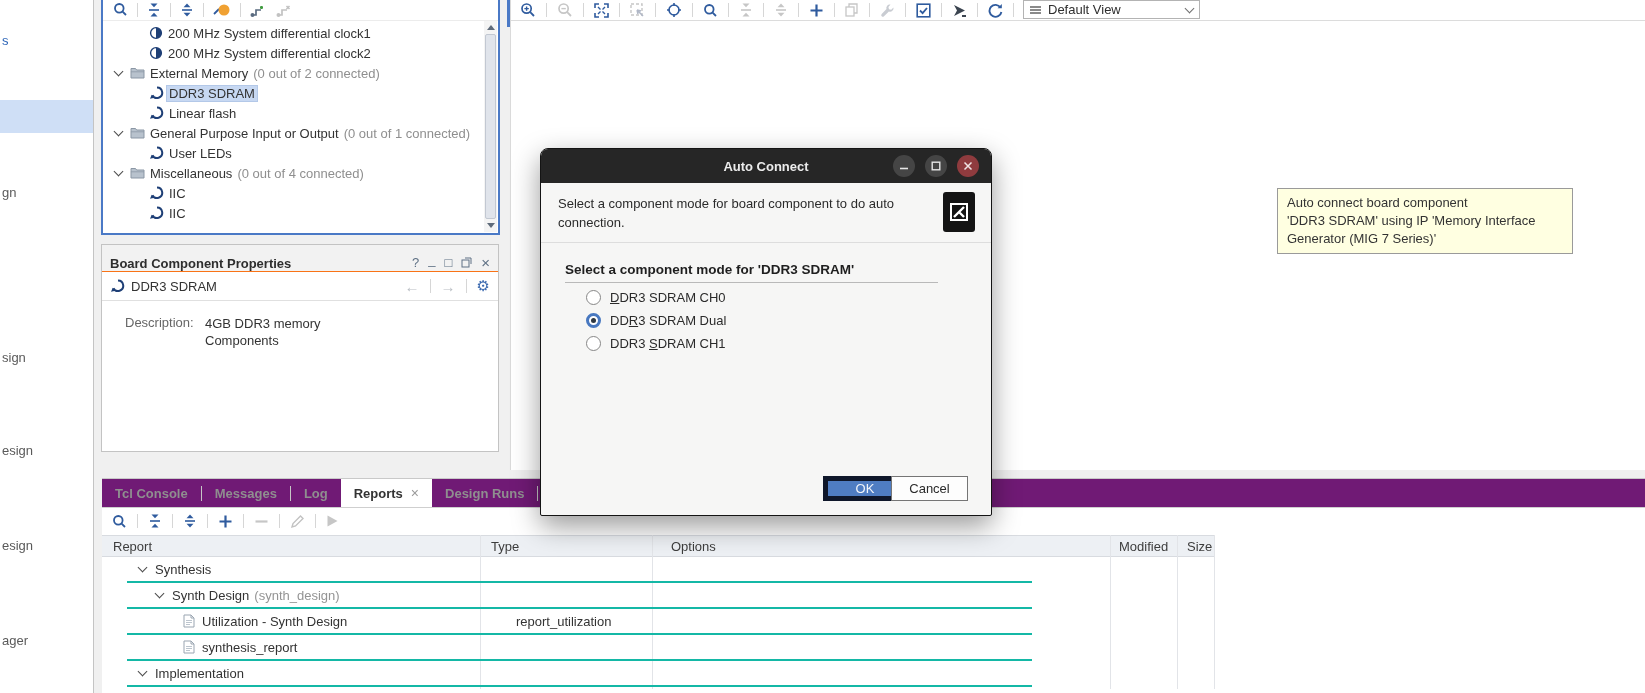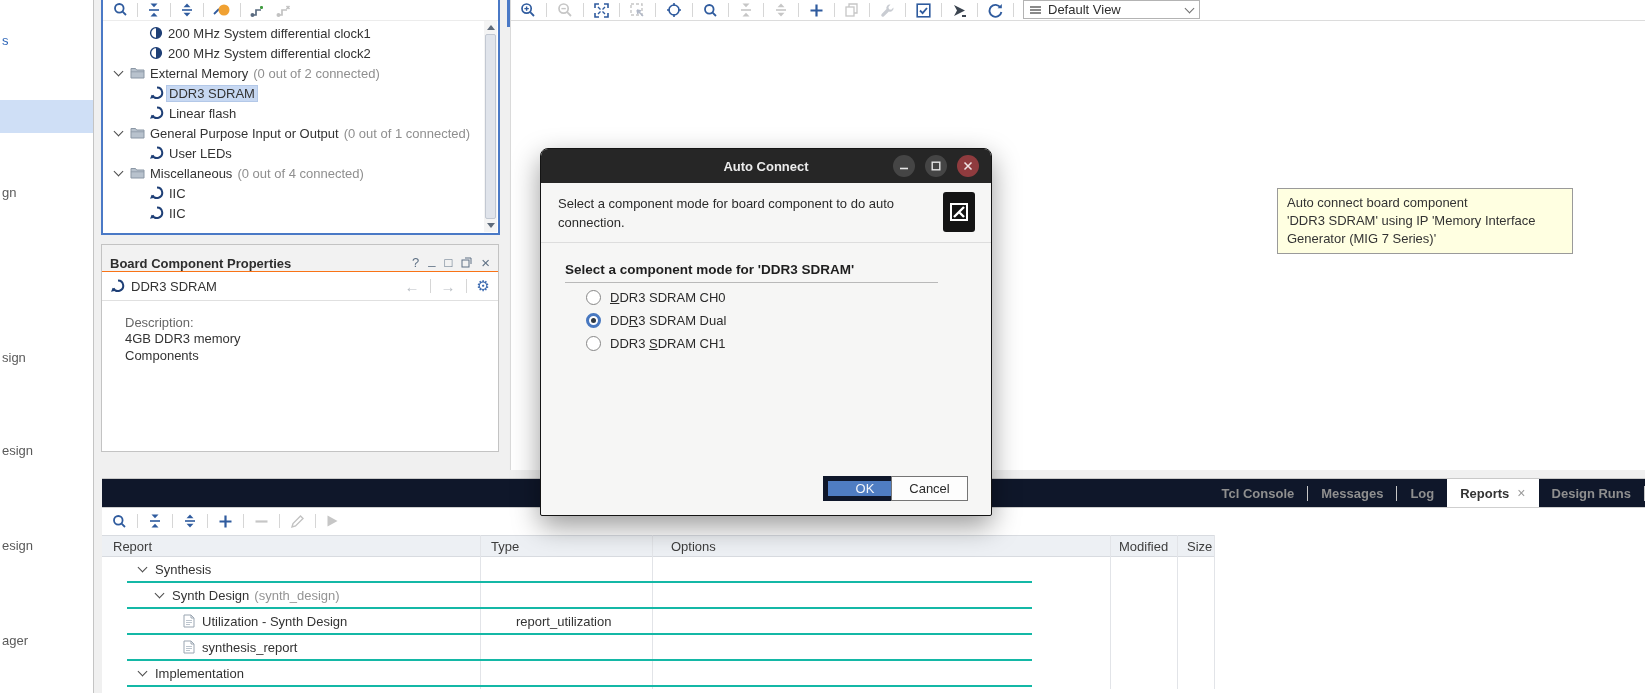--- a/index.html
+++ b/index.html
@@ -32,21 +32,21 @@
   .scroll-arrow.down{bottom:4px;border-top:5px solid #5f6b7a;}
 
   
   #props-panel{position:absolute;left:101px;top:244px;width:398px;height:208px;background:#fff;border:1px solid #c3c3c3;box-sizing:border-box;}
   #props-header{display:flex;align-items:flex-end;height:26px;background:#f2f2f2;border-bottom:1px solid #f97316;padding:0 8px;}
   #props-title{font-weight:bold;color:#2e2e2e;}
   #props-header .winbtns{margin-left:auto;display:flex;gap:9px;color:#5f7185;align-items:center;}
   #props-subrow{display:flex;align-items:center;height:28px;border-bottom:1px solid #e0e0e0;padding:0 8px;}
   #props-subrow .right{margin-left:auto;display:flex;align-items:center;gap:10px;}
   .nav-arrow{color:#b9bec4;font-size:15px;font-weight:bold;}
-  #props-desc{position:absolute;left:23px;top:70px;display:flex;flex-direction:column;}
+  #props-desc{position:absolute;left:23px;top:70px;display:flex;}
   #props-desc .lbl{color:#666;width:80px;}
   #props-desc .val{color:#333;width:118px;line-height:17px;}
   #props-tabs{position:absolute;left:0;bottom:0;right:0;height:23px;border-top:1px dashed #b5b5b5;display:flex;align-items:flex-end;padding-left:10px;background:#fff;}
   .ptab{padding:2px 11px;color:#8a8a8a;}
   .ptab.active{background:#fff;border:1px solid #b9b9b9;border-bottom:none;font-weight:bold;color:#222;}
 
   
   #canvas{position:absolute;left:510px;top:0;width:1135px;height:470px;background:#fff;border-left:1px solid #dadada;box-sizing:border-box;}
   #canvas-blue-edge{position:absolute;left:507px;top:0;width:3px;height:27px;background:#4a79c6;}
   #canvas-toolbar{display:flex;align-items:center;gap:10px;height:20px;padding-left:9px;border-bottom:1px solid #dcdcdc;}
@@ -72,21 +72,21 @@
   .radio{width:15px;height:15px;border:1px solid #878787;border-radius:50%;background:#fff;box-sizing:border-box;flex:0 0 15px;}
   .radio.sel{border:3px solid #4878c0;position:relative;}
   .radio.sel::after{content:"";position:absolute;left:2px;top:2px;width:5px;height:5px;border-radius:50%;background:#2f3842;}
   .radio-label{color:#2b2b2b;}
   .btn{position:absolute;top:327px;height:25px;display:flex;align-items:center;justify-content:center;box-sizing:border-box;}
   #btn-ok{left:250px;width:84px;background:#4f7dc2;color:#f2f5fa;border:5px solid #0f172a;margin-left:32px;}
   #btn-cancel{left:350px;width:77px;background:#fdfdfd;color:#2b2b2b;border:1px solid #757575;}
 
   
   #bottom-panel{position:absolute;left:102px;top:478px;right:0;bottom:0;background:#fff;border-top:1px solid #c9c9c9;}
-  #btabs{display:flex;align-items:stretch;height:28px;background:#0f172a;border-bottom:1px solid #cfcfcf;justify-content:flex-end;}
+  #btabs{display:flex;align-items:stretch;height:28px;background:#701a75;border-bottom:1px solid #cfcfcf;}
   .btab{display:flex;align-items:center;padding:0 13px;color:#8f8f8f;font-weight:bold;gap:8px;}
   .btab.active{background:#fff;color:#333;}
   .btab-sep{width:1px;height:15px;background:#c6c6c6;align-self:center;}
   .tab-close{color:#9a9a9a;font-weight:normal;font-size:14px;}
   #btoolbar{display:flex;align-items:center;gap:10px;height:26px;padding-left:10px;background:#fff;}
   #rtable-header{position:absolute;left:0;top:56px;width:1113px;height:22px;background:#edf0f4;border-top:1px solid #d8dbe0;border-bottom:1px solid #d8dbe0;box-sizing:border-box;}
   .hcell{position:absolute;top:3px;color:#3d3d3d;}
   .colline{position:absolute;top:56px;width:1px;height:154px;background:#e2e4e8;}
   .rrow{position:absolute;left:0;width:905px;height:26px;border-bottom:2px solid #14b8a6;display:flex;align-items:center;box-sizing:border-box;white-space:nowrap;margin-left:25px;}
   .rrow .suffix{color:#949494;margin-left:5px;}

